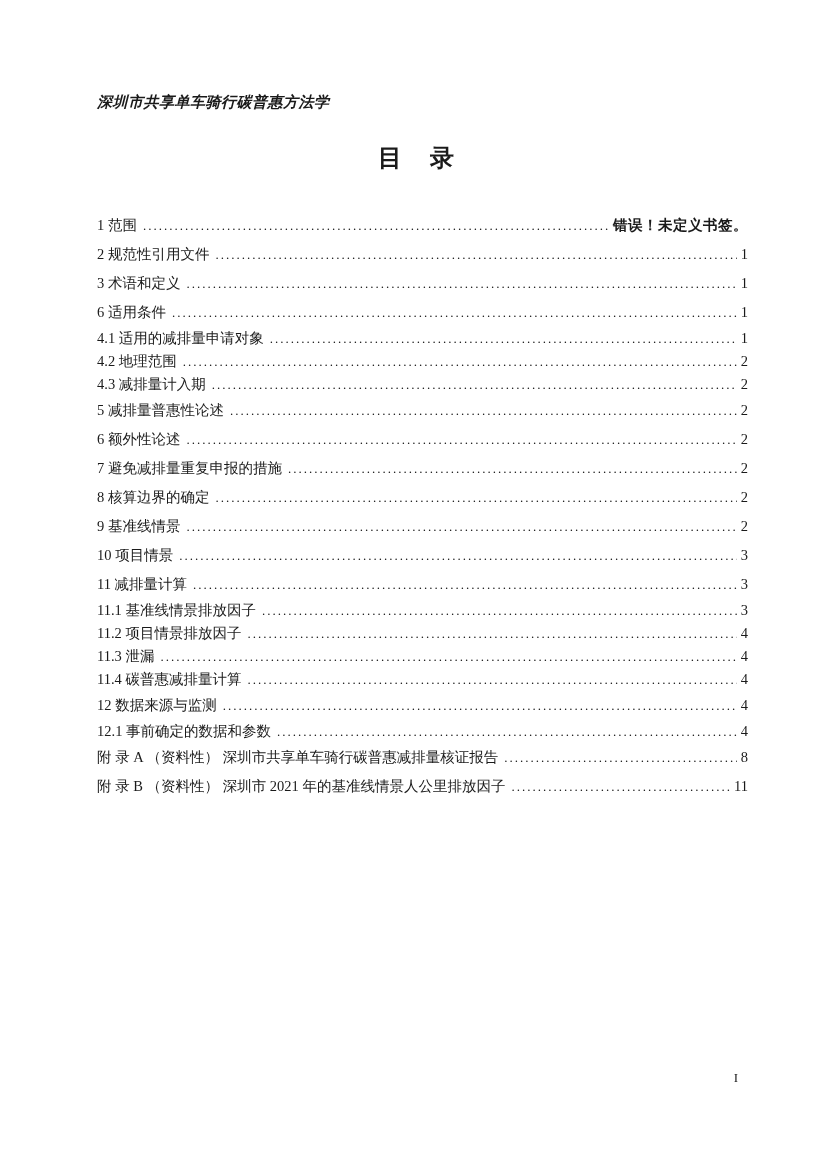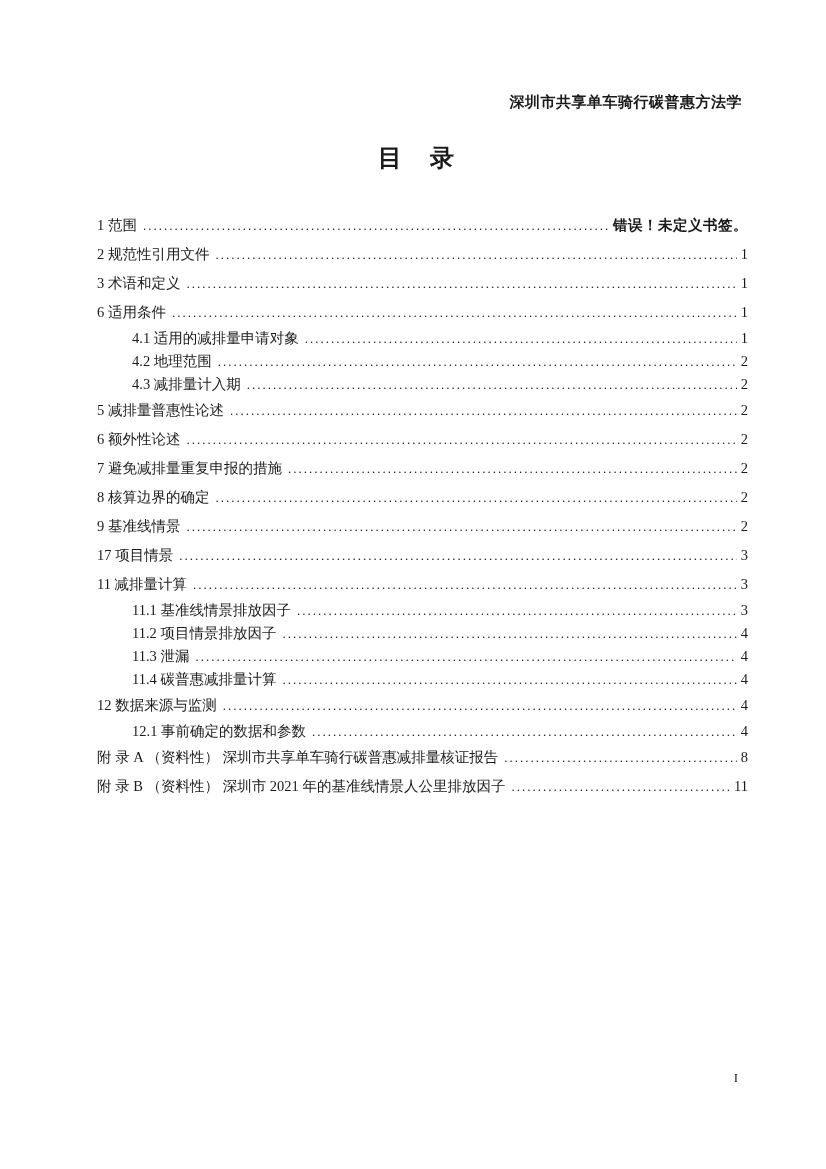--- a/index.html
+++ b/index.html
@@ -10,25 +10,26 @@
     background: #ffffff;
     font-family: "Liberation Serif", "DejaVu Serif", serif;
     color: #1a1a1a;
     overflow: hidden;
   }
   .header {
     position: absolute;
     top: 93px;
     left: 97px;
     right: 84px;
-    text-align: right;
+    text-align: left;
     font-family: "Liberation Sans", "DejaVu Sans", sans-serif;
     font-weight: bold;
     font-size: 15px;
     letter-spacing: 0.5px;
+    font-style: italic;
   }
   .doc-title {
     position: absolute;
     top: 142px;
     left: 86px;
     right: 78px;
     text-align: center;
     font-family: "Liberation Sans", "DejaVu Sans", sans-serif;
     font-weight: bold;
     font-size: 24px;
@@ -40,21 +41,21 @@
     left: 97px;
     right: 78px;
   }
   .toc-row {
     display: flex;
     align-items: baseline;
     font-size: 14.5px;
     white-space: nowrap;
   }
   .lvl1 { line-height: 28px; }
-  .lvl2 { line-height: 23px; margin-left: 35px; }
+  .lvl2 { line-height: 23px; }
   .toc-label { flex: 0 0 auto; }
   .dots {
     flex: 1 1 auto;
     overflow: hidden;
     white-space: nowrap;
     margin: 0 4px 0 6px;
     letter-spacing: 2px;
     font-size: 13px;
   }
   .dots::before {
@@ -133,21 +134,21 @@
         <span class="toc-label">8 核算边界的确定</span>
         <span class="dots"></span>
         <span class="toc-page">2</span>
       </div>
     <div class="toc-row lvl1">
         <span class="toc-label">9 基准线情景</span>
         <span class="dots"></span>
         <span class="toc-page">2</span>
       </div>
     <div class="toc-row lvl1">
-        <span class="toc-label">17 项目情景</span>
+        <span class="toc-label">10 项目情景</span>
         <span class="dots"></span>
         <span class="toc-page">3</span>
       </div>
     <div class="toc-row lvl1">
         <span class="toc-label">11 减排量计算</span>
         <span class="dots"></span>
         <span class="toc-page">3</span>
       </div>
     <div class="toc-row lvl2">
         <span class="toc-label">11.1 基准线情景排放因子</span>

